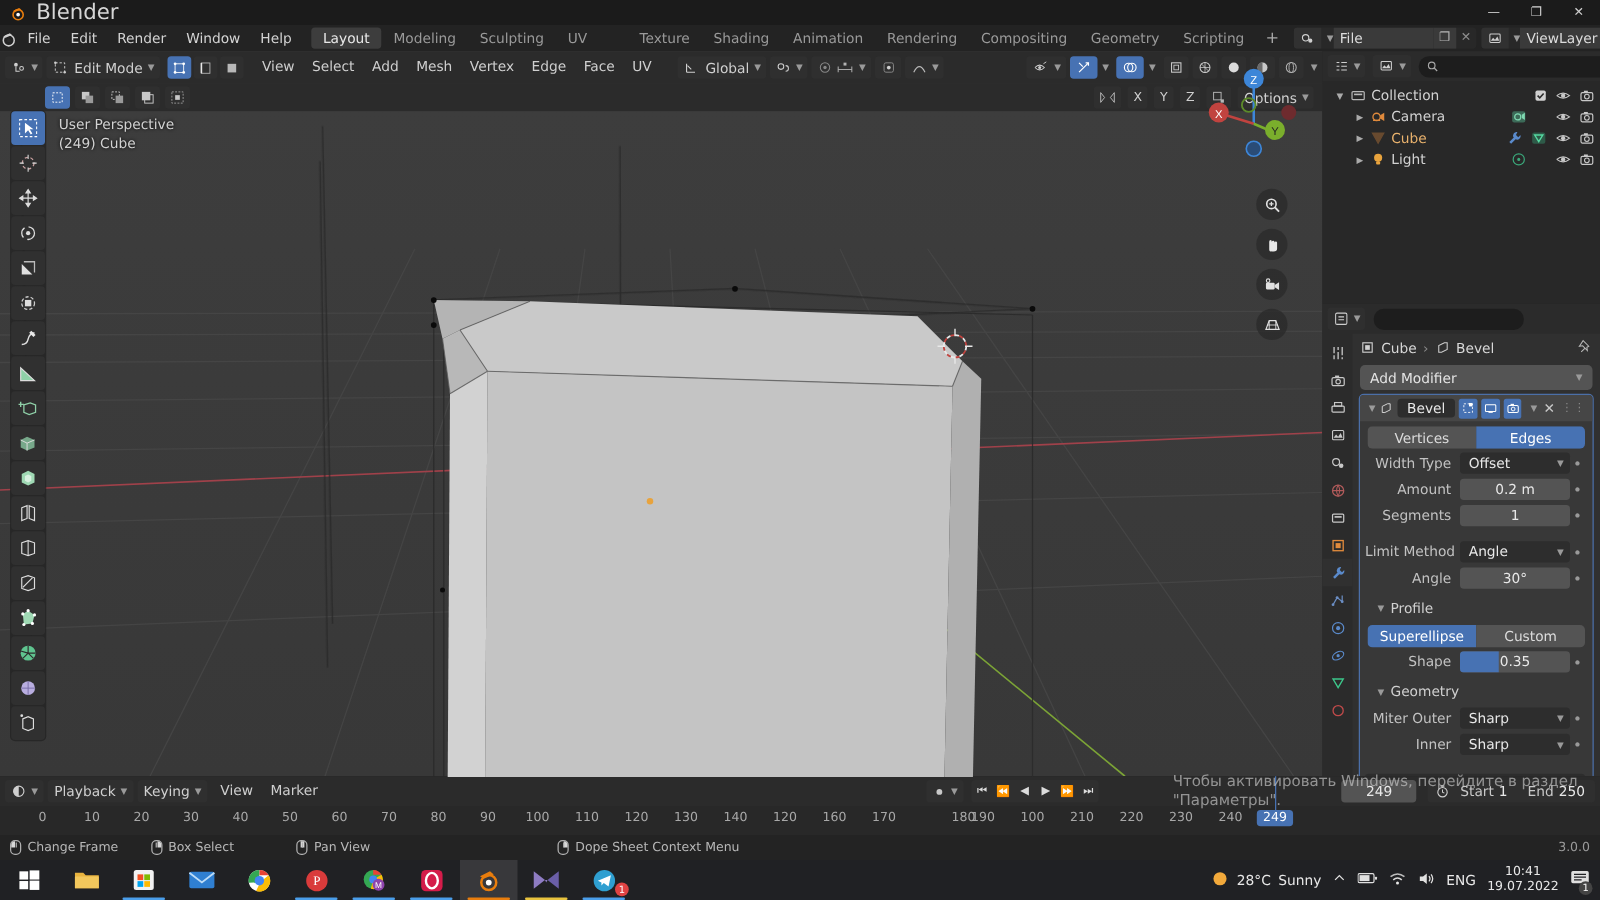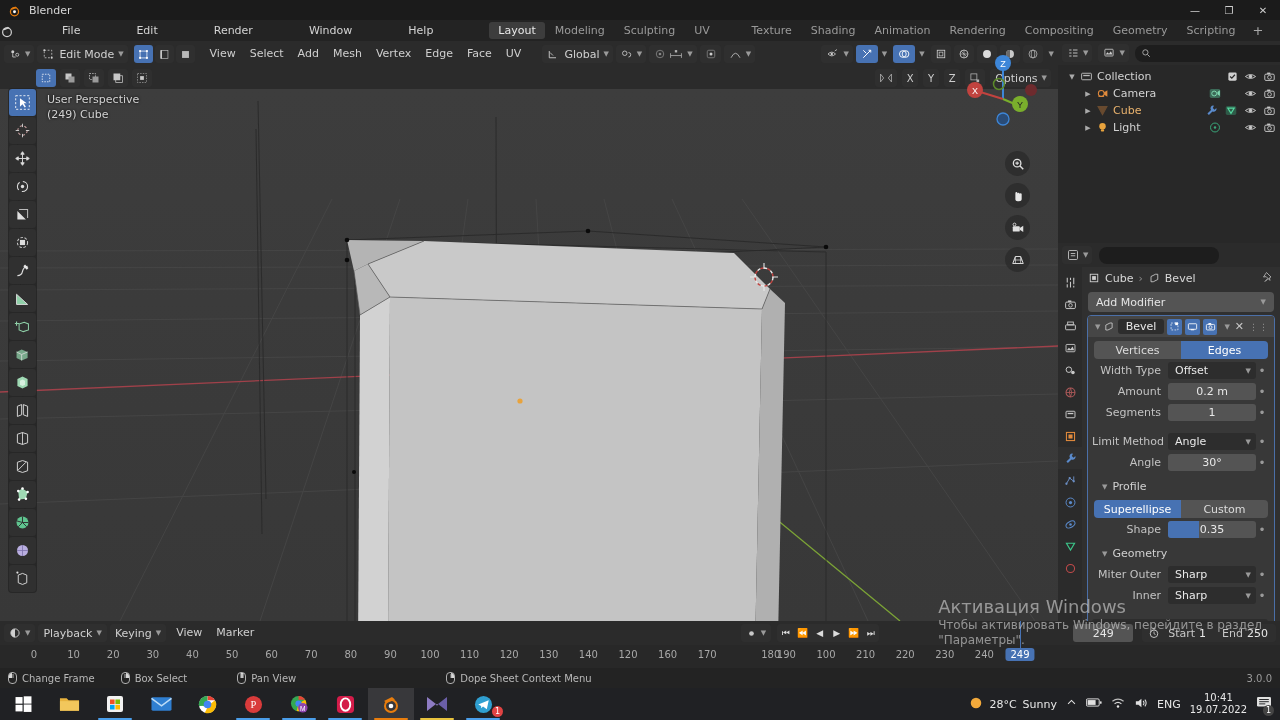--- a/index.html
+++ b/index.html
@@ -12,28 +12,28 @@
     -webkit-font-smoothing:antialiased;
   }
   .app { position:relative; width:1280px; height:720px; }
 
   
   .titlebar {
     position:absolute; left:0; top:0; width:1280px; height:20px;
     background:#1b1b1b; display:flex; align-items:center;
   }
   .tb-icon { width:20px; height:20px; display:flex; align-items:center; justify-content:center; margin-left:4px; }
-  .tb-title { font-size:11px; color:#d6d6d6; margin-left:5px; }
+  .tb-title { font-size:17px; color:#d6d6d6; margin-left:5px; }
   .tb-btns { margin-left:auto; display:flex; height:20px; }
   .tb-btn { width:34px; height:20px; display:flex; align-items:center; justify-content:center; color:#d0d0d0; font-size:10px; }
 
   
   .topbar {
     position:absolute; left:0; top:20px; width:1280px; height:21px;
-    background:#232323; display:flex; align-items:center;gap:40px;
+    background:#232323; display:flex; align-items:center;
   }
   .blogo { width:22px; height:21px; display:flex; align-items:center; justify-content:center; }
   .menuitem { padding:0 8px; height:21px; line-height:21px; font-size:11px; color:#d4d4d4; border-radius:2px; }
   .wstabs { display:flex; align-items:center; margin-left:8px; height:21px; }
   .wstab { padding:0 9px; height:17px; line-height:17px; font-size:11px; color:#9a9a9a; border-radius:3px; margin-right:1px; }
   .wstab.active { background:#3d3d3d; color:#e8e8e8; }
   .wstab.plus { color:#a8a8a8; font-size:13px; padding:0 7px; }
   .topright { margin-left:auto; display:flex; align-items:center; height:21px; padding-right:3px; }
   .tr-field {
     display:flex; align-items:center; height:17px; background:#282828;
@@ -1208,21 +1208,20 @@
     <div class="sb-item">
       <span class="mouse-ico r">
           <i></i>
         </span>
       <span>Dope Sheet Context Menu</span>
     </div>
     <div class="sb-ver">3.0.0</div>
   </div>
 
   <div class="watermark">
-    <div class="wm1">Активация Windows</div>
     <div class="wm2">Чтобы активировать Windows, перейдите в раздел</div>
     <div class="wm2">"Параметры".</div>
   </div>
 
   <div class="taskbar">
     <div class="tb-app">
       <svg width="17" height="17" viewBox="0 0 16 16">
           <rect x="0.5" y="1" width="6.6" height="6.2" fill="#fff"></rect>
           <rect x="8.2" y="0.3" width="7.3" height="6.9" fill="#fff"></rect>
           <rect x="0.5" y="8.3" width="6.6" height="6.2" fill="#fff"></rect>

